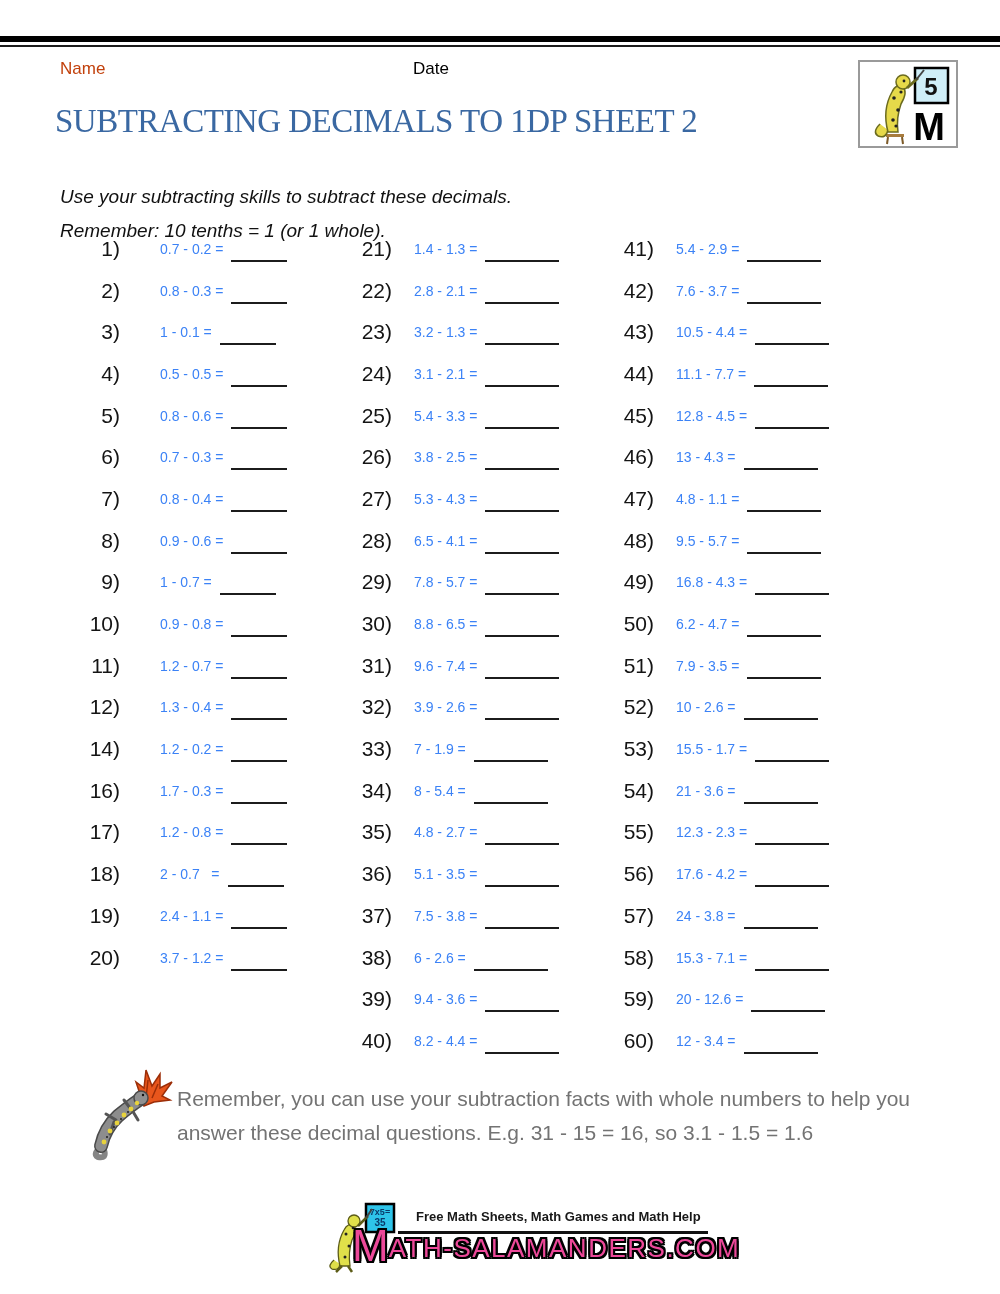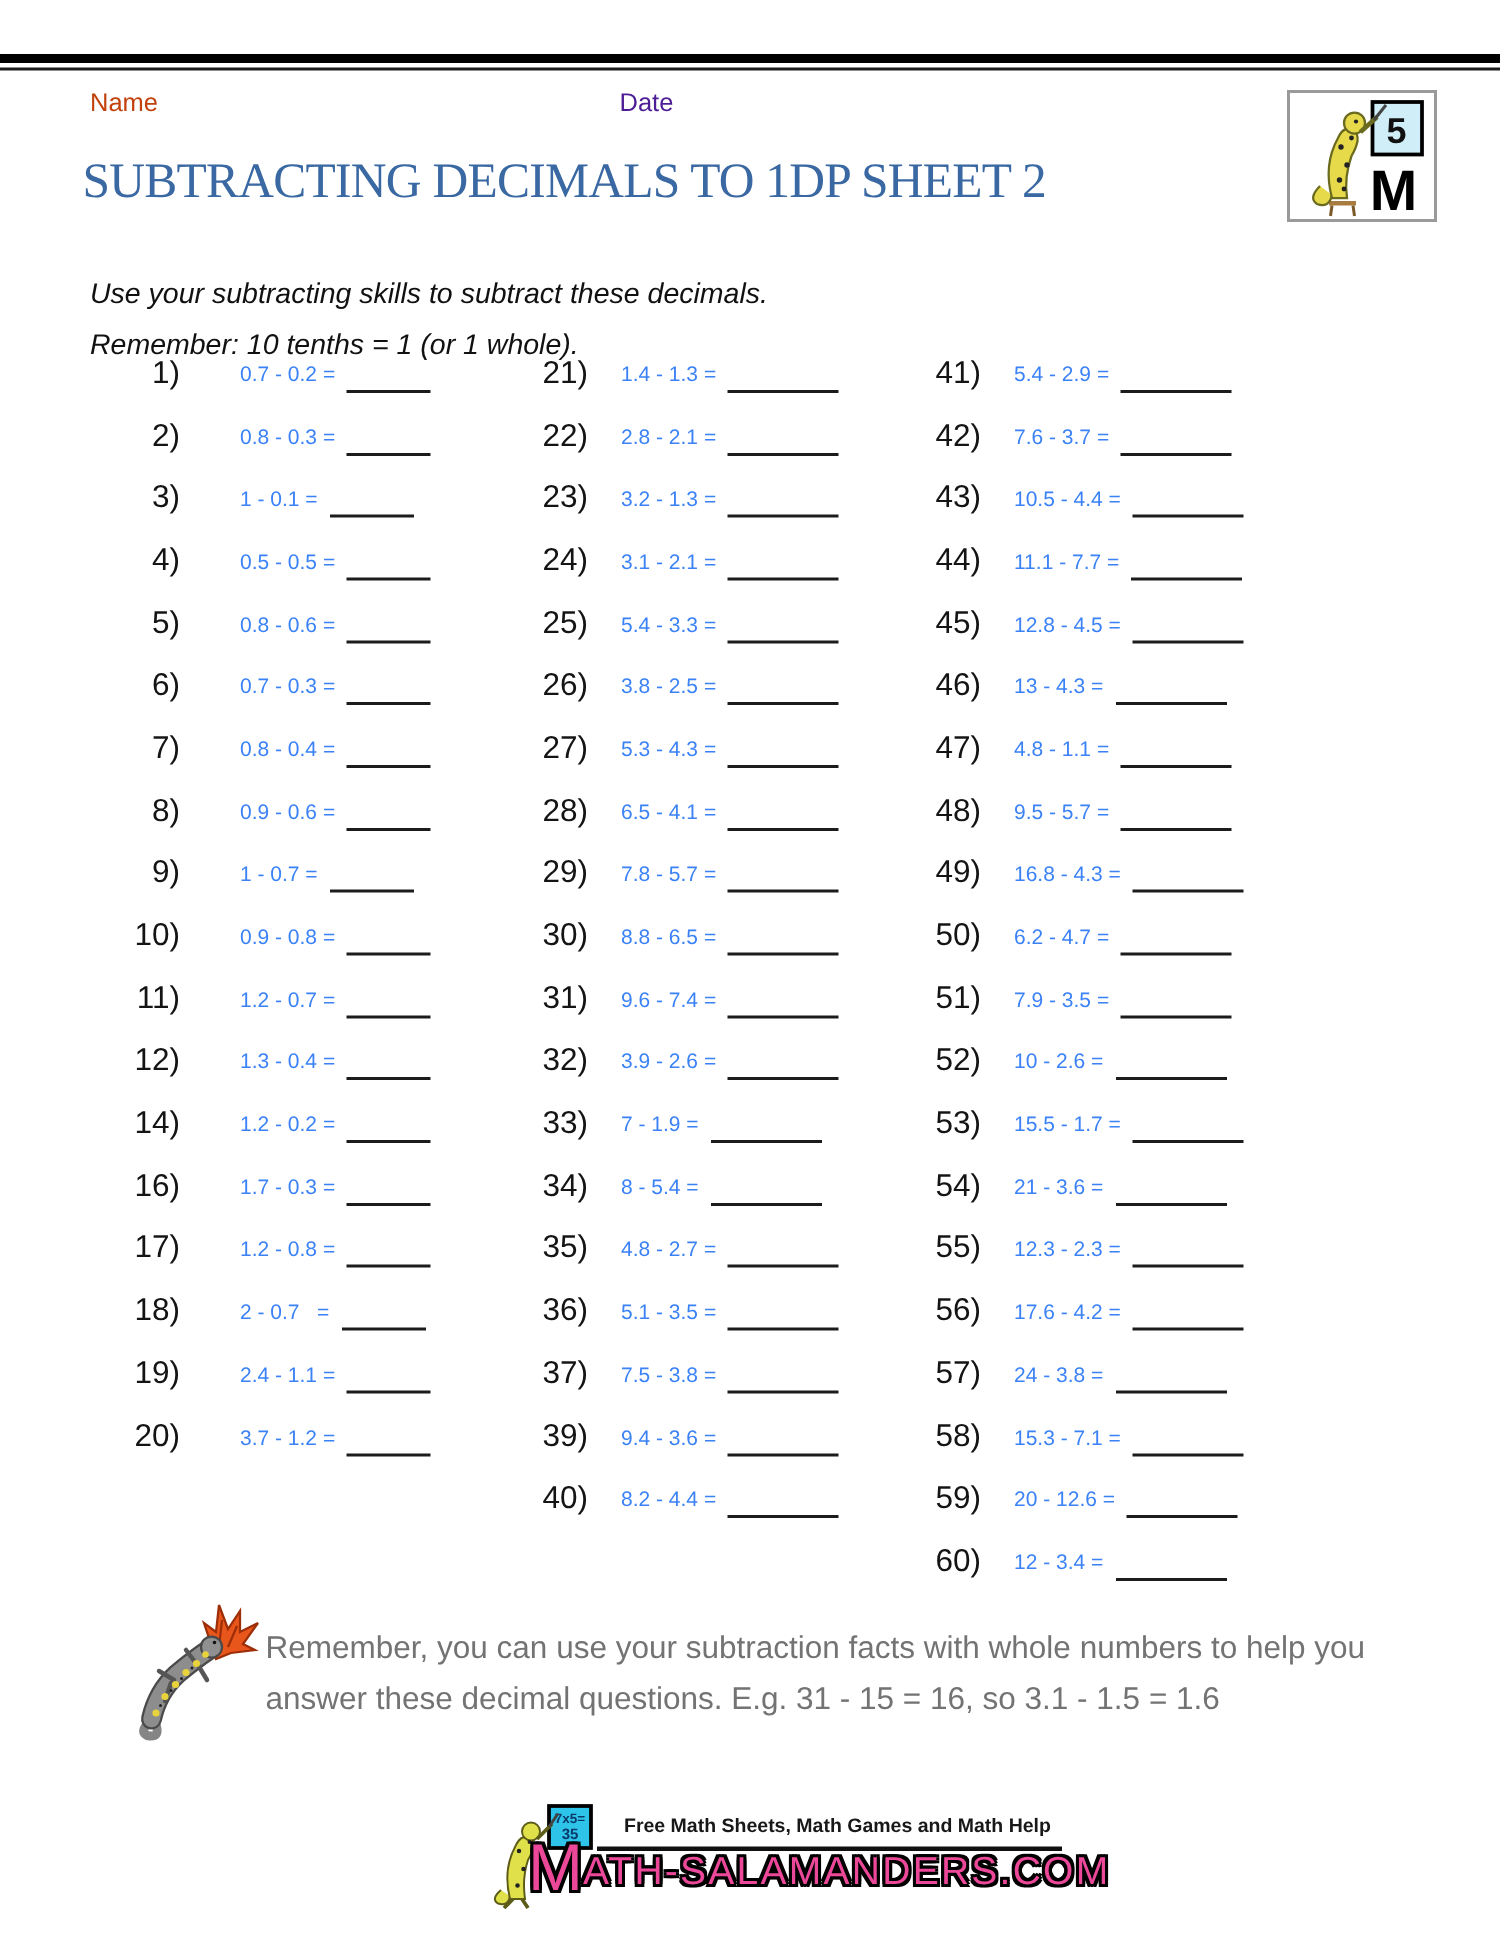--- a/index.html
+++ b/index.html
@@ -3,21 +3,21 @@
 <meta charset="utf-8">
 <style>
   html,body{margin:0;padding:0;background:#fff;}
   .page{position:relative;width:1000px;height:1294px;background:#fff;overflow:hidden;
         font-family:"Liberation Sans",sans-serif;color:#1a1a1a;}
   
   .bar-thick{position:absolute;left:0;top:36px;width:1000px;height:6px;background:#000;}
   .bar-thin{position:absolute;left:0;top:45px;width:1000px;height:2px;background:#1c1c1c;}
   
   .name-label{position:absolute;left:60px;top:59px;font-size:17px;color:#c2410c;}
-  .date-label{position:absolute;left:413px;top:59px;font-size:17px;color:#4c1d95;}
+  .date-label{position:absolute;left:413px;top:59px;font-size:17px;color:#000000;}
   
   .top-logo{position:absolute;left:858px;top:60px;width:100px;height:88px;background:#fff;
             border:2px solid #9a9a9a;box-sizing:border-box;}
   
   .title{position:absolute;left:55px;top:103px;margin:0;font-family:"Liberation Serif",serif;
          font-weight:normal;font-size:33px;letter-spacing:-0.5px;color:#3a68a2;white-space:nowrap;}
   .instr{position:absolute;left:60px;font-size:19px;font-style:italic;color:#111;white-space:nowrap;margin-top:34px;}
   .i1{top:152px;} .i2{top:186px;}
   
   .col{position:absolute;top:228px;}
@@ -253,20 +253,25 @@
         <span class="prob-blank"></span>
       </div>
       <div class="prob-row">
         <span class="prob-num">36)</span>
         <span class="prob-expr">5.1 - 3.5 =</span>
         <span class="prob-blank"></span>
       </div>
       <div class="prob-row">
         <span class="prob-num">37)</span>
         <span class="prob-expr">7.5 - 3.8 =</span>
+        <span class="prob-blank"></span>
+      </div>
+      <div class="prob-row">
+        <span class="prob-num">38)</span>
+        <span class="prob-expr">6 - 2.6 =</span>
         <span class="prob-blank"></span>
       </div>
       <div class="prob-row">
         <span class="prob-num">39)</span>
         <span class="prob-expr">9.4 - 3.6 =</span>
         <span class="prob-blank"></span>
       </div>
       <div class="prob-row">
         <span class="prob-num">40)</span>
         <span class="prob-expr">8.2 - 4.4 =</span>

